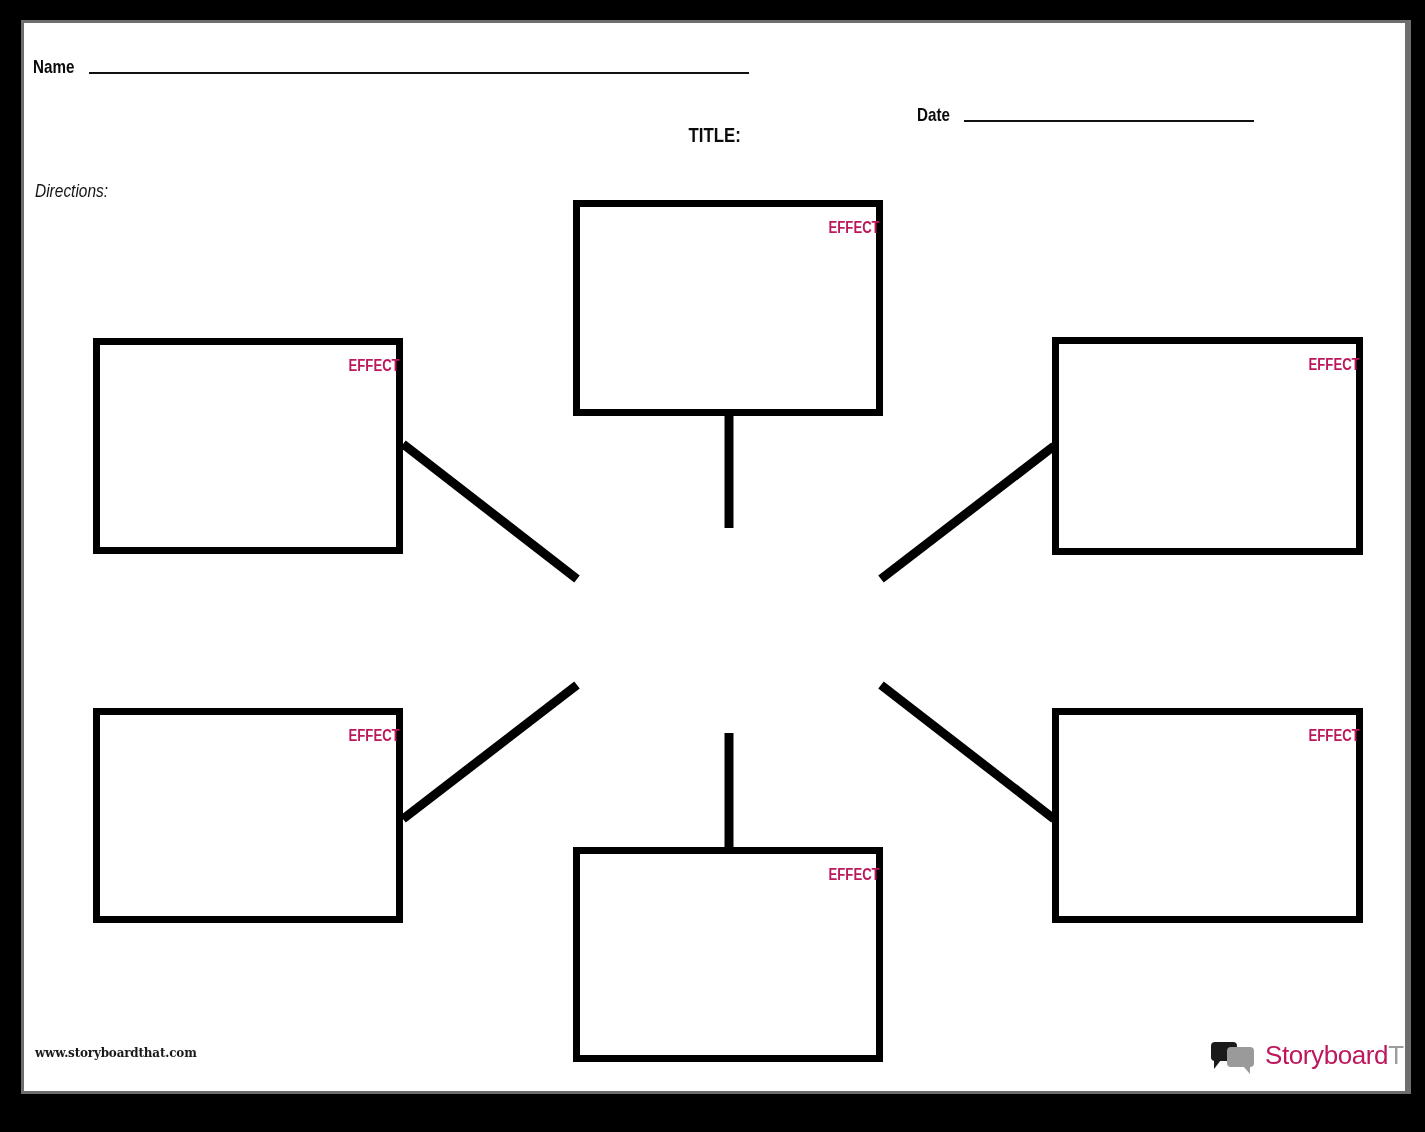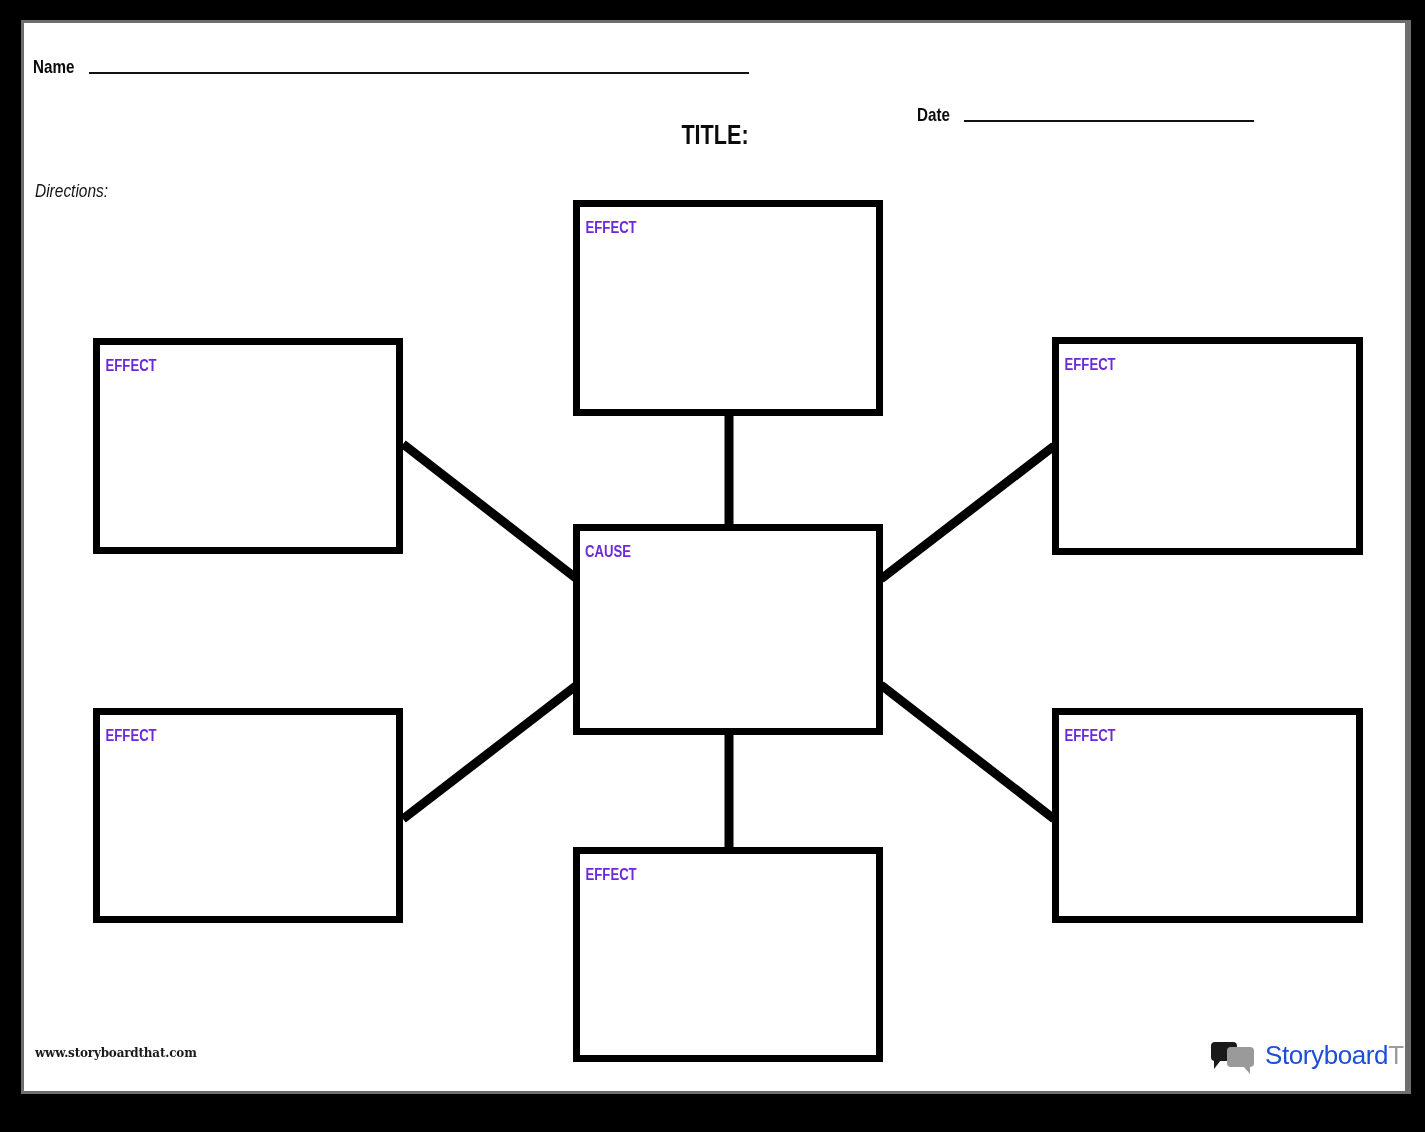--- a/index.html
+++ b/index.html
@@ -72,21 +72,21 @@
   #date-row { left: 893px; top: 34px; margin-top: 48px; }
   #date-row .field-rule { width: 290px; margin-left: 6px; margin-bottom: 3px; }
 
   #worksheet-title {
     position: absolute;
     left: 0;
     top: 97px;
     width: 1381px;
     text-align: center;
     font-weight: bold;
-    font-size: 27px;
+    font-size: 21px;
     color: #0b0b0b;
     line-height: 30px;
   }
   #worksheet-title span {
     display: inline-block;
     transform: scaleX(0.80);
   }
 
   #directions {
     position: absolute;
@@ -118,27 +118,27 @@
   }
 
   .node-box {
     position: absolute;
     box-sizing: border-box;
     border: 7px solid #000000;
     background: #ffffff;
   }
   .node-label {
     position: absolute;
-    left: 0;
+    left: 9px;
     top: 12px;
     width: 100%;
-    text-align: left;
+    text-align: right;
     font-weight: bold;
     font-size: 16px;
-    color: #6d28d9;
+    color: #be185d;
     line-height: 18px;
     pointer-events: none;
   }
   .node-label span {
     display: inline-block;
     transform: scaleX(0.82);
   }
 
   
   #site-url {
@@ -206,21 +206,21 @@
     height: 0;
     border-right: 7px solid #9a9a9a;
     border-bottom: 8px solid transparent;
   }
   .brand-text {
     font-size: 26px;
     letter-spacing: -0.4px;
     line-height: 28px;
     white-space: nowrap;
   }
-  .brand-primary { color: #1d4ed8; }
+  .brand-primary { color: #be185d; }
   .brand-secondary { color: #9c9c9c; }
 </style>
 </head>
 <body>
 
 <div id="page-frame">
   <div id="sheet-bevel"></div>
 
   <div id="sheet">
 
@@ -268,25 +268,20 @@
           <span>EFFECT</span>
         </div>
       </div>
 
       <div class="node-box" id="box-effect-top-right" style="left:1028px; top:314px; width:311px; height:218px;">
         <div class="node-label">
           <span>EFFECT</span>
         </div>
       </div>
 
-      <div class="node-box" id="box-cause" style="left:549px; top:501px; width:310px; height:211px;">
-        <div class="node-label">
-          <span>CAUSE</span>
-        </div>
-      </div>
 
       <div class="node-box" id="box-effect-bottom-left" style="left:69px; top:685px; width:310px; height:215px;">
         <div class="node-label">
           <span>EFFECT</span>
         </div>
       </div>
 
       <div class="node-box" id="box-effect-bottom-right" style="left:1028px; top:685px; width:311px; height:215px;">
         <div class="node-label">
           <span>EFFECT</span>

